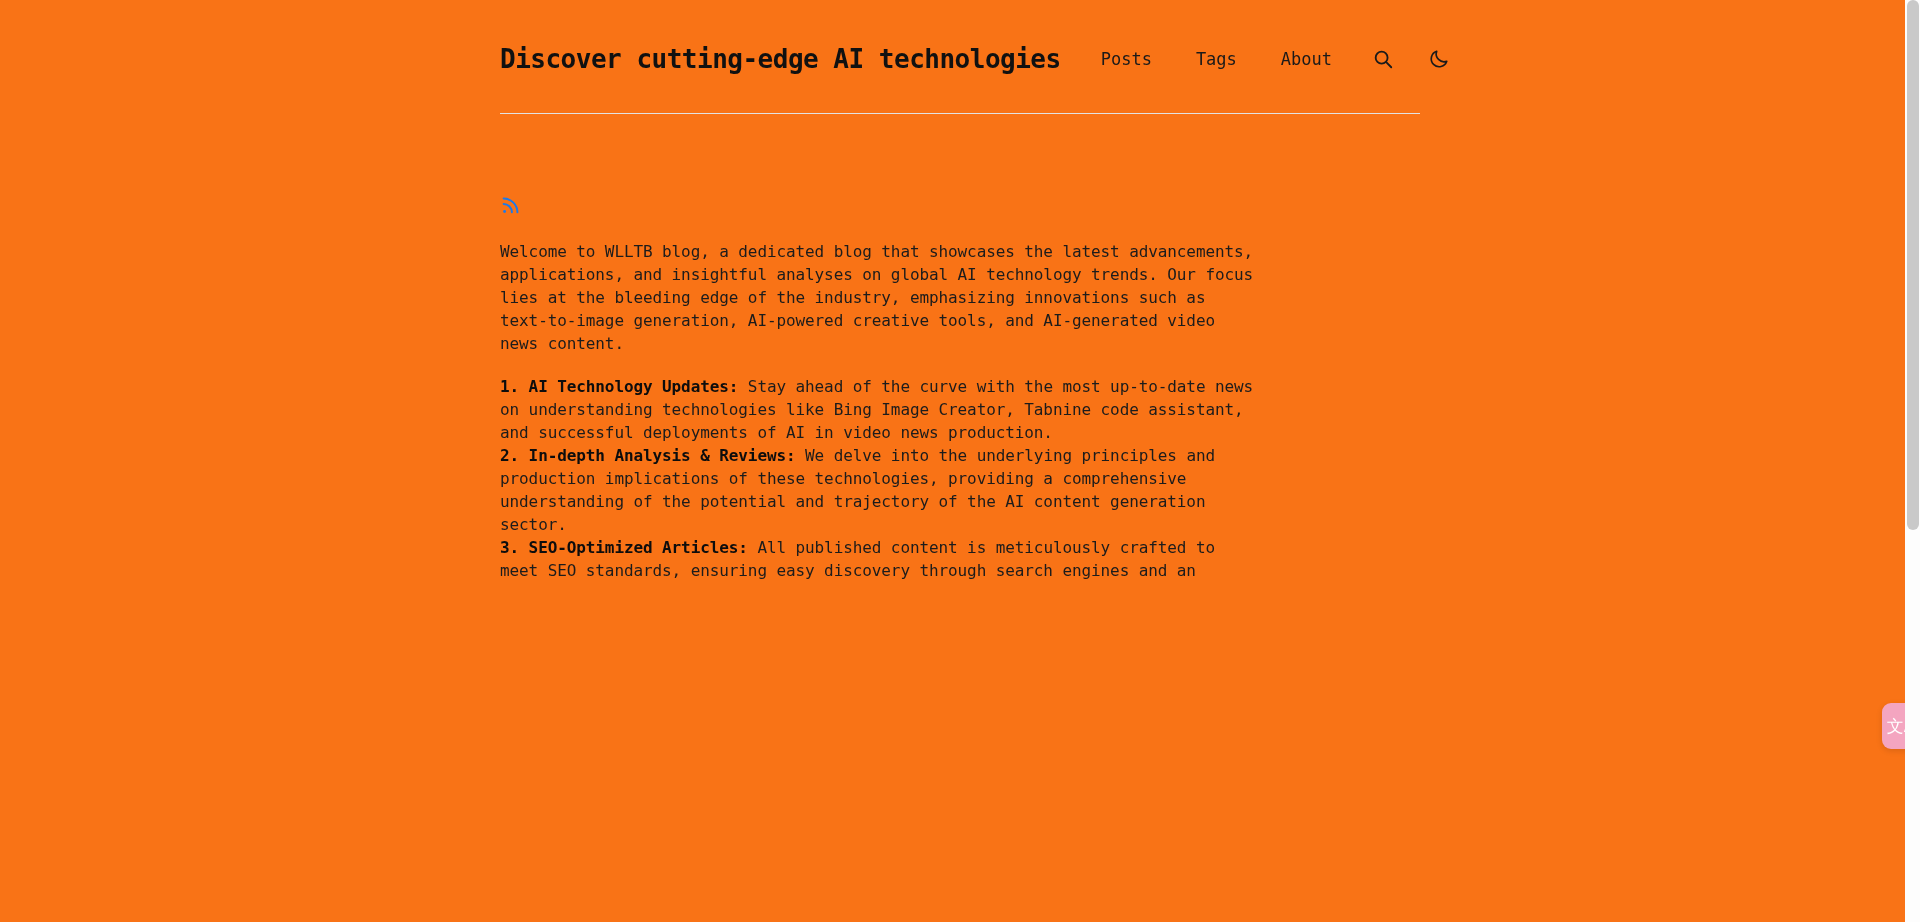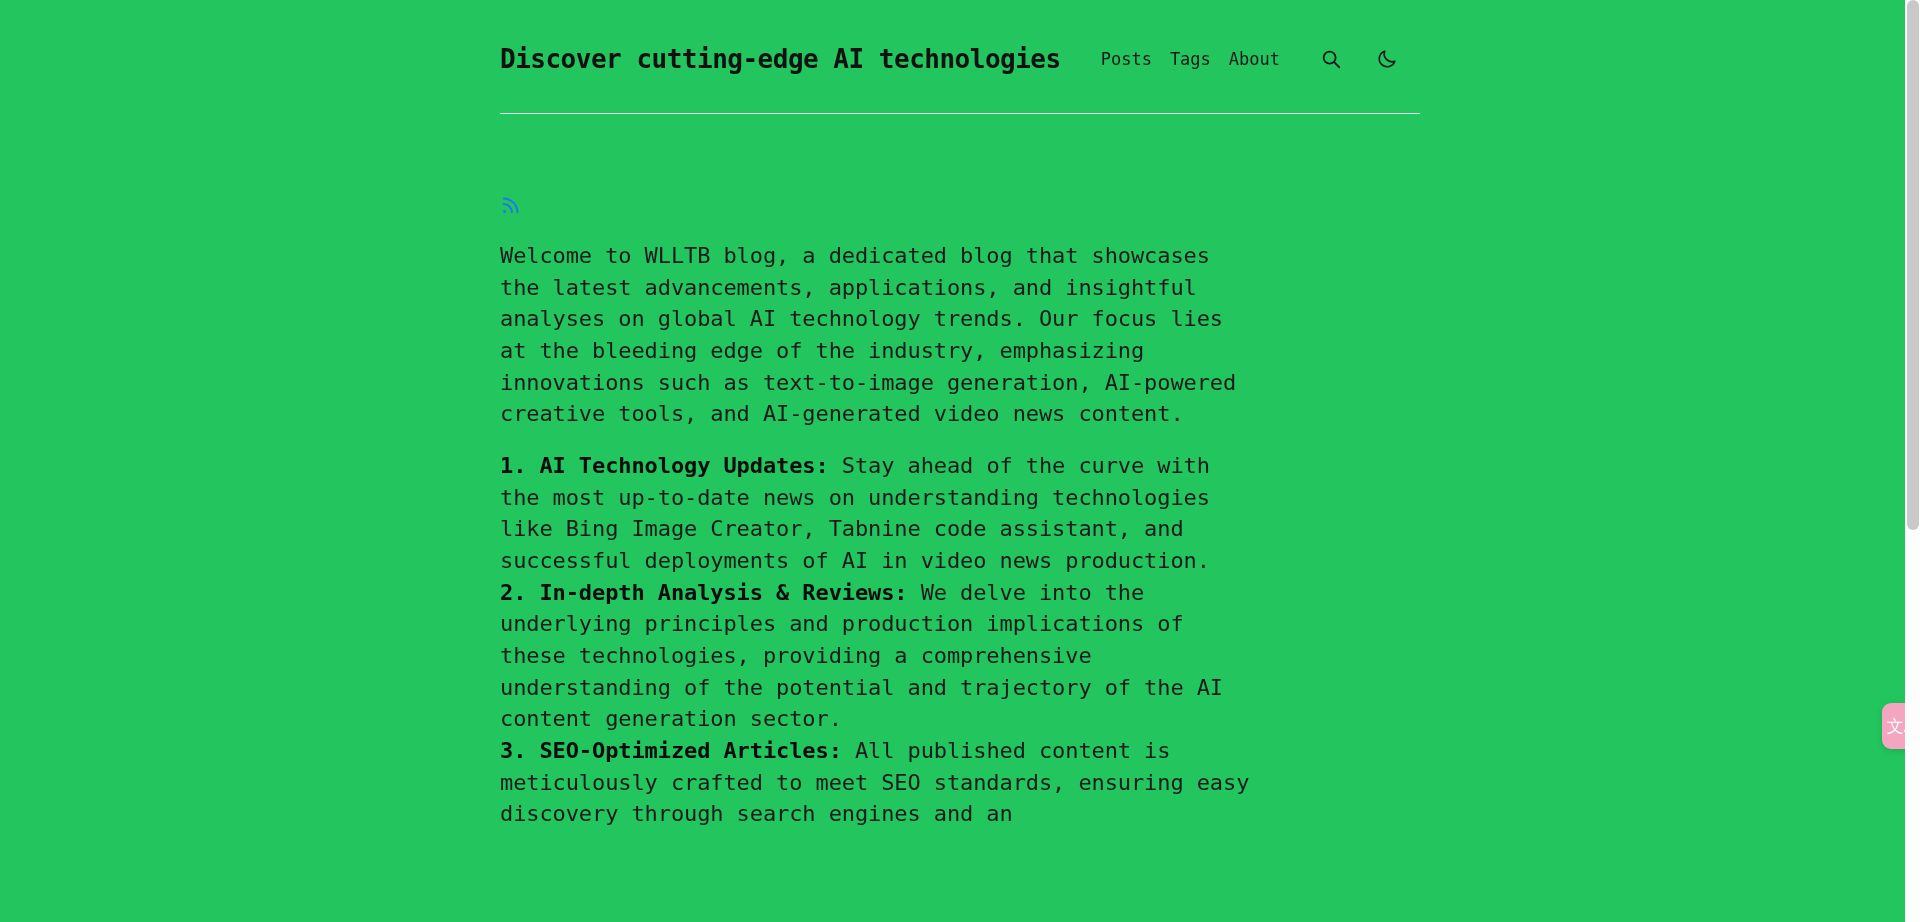--- a/index.html
+++ b/index.html
@@ -9,21 +9,21 @@
     width: 1920px;
     height: 922px;
     background: #fdfdfd;
     font-family: "DejaVu Sans Mono", "Liberation Mono", monospace;
     overflow: hidden;
   }
   .page {
     position: relative;
     width: 1920px;
     height: 922px;
-    background: #22c55e;
+    background: #f97316;
     overflow: hidden;
   }
   .content-wrap {
     width: 920px;
     margin: 0 auto;
     padding-top: 30px;
     position: relative;
   }
   
   .site-header {
@@ -37,21 +37,21 @@
     font-weight: 700;
     letter-spacing: -0.5px;
     color: #111111;
     white-space: nowrap;
     margin-right: 40px;
     text-decoration: none;
   }
   .nav {
     display: flex;
     align-items: flex-start;
-    gap: 18px;
+    gap: 44px;
   }
   .nav-link {
     font-size: 17px;
     color: #1a1a1a;
     text-decoration: none;
     font-family: "DejaVu Sans Mono", "Liberation Mono", monospace;
     white-space: nowrap;
   }
   .icon-group {
     display: flex;
@@ -88,21 +88,21 @@
     color: #111111;
     margin: 0 0 0 0;
     max-width: 620px;
   }
   .rss-row {
     margin-top: 32px;
     margin-bottom: 20px;
   }
   .rss-icon { display: inline-block; }
   p.body-text {
-    font-size: 22px;
+    font-size: 16px;
     line-height: 1.44;
     color: #1c1c1c;
     margin: 0 0 20px 0;
     max-width: 760px;
     letter-spacing: -0.1px;
   }
   p.list-block {
     margin: 0;
   }
   .lead-bold {

